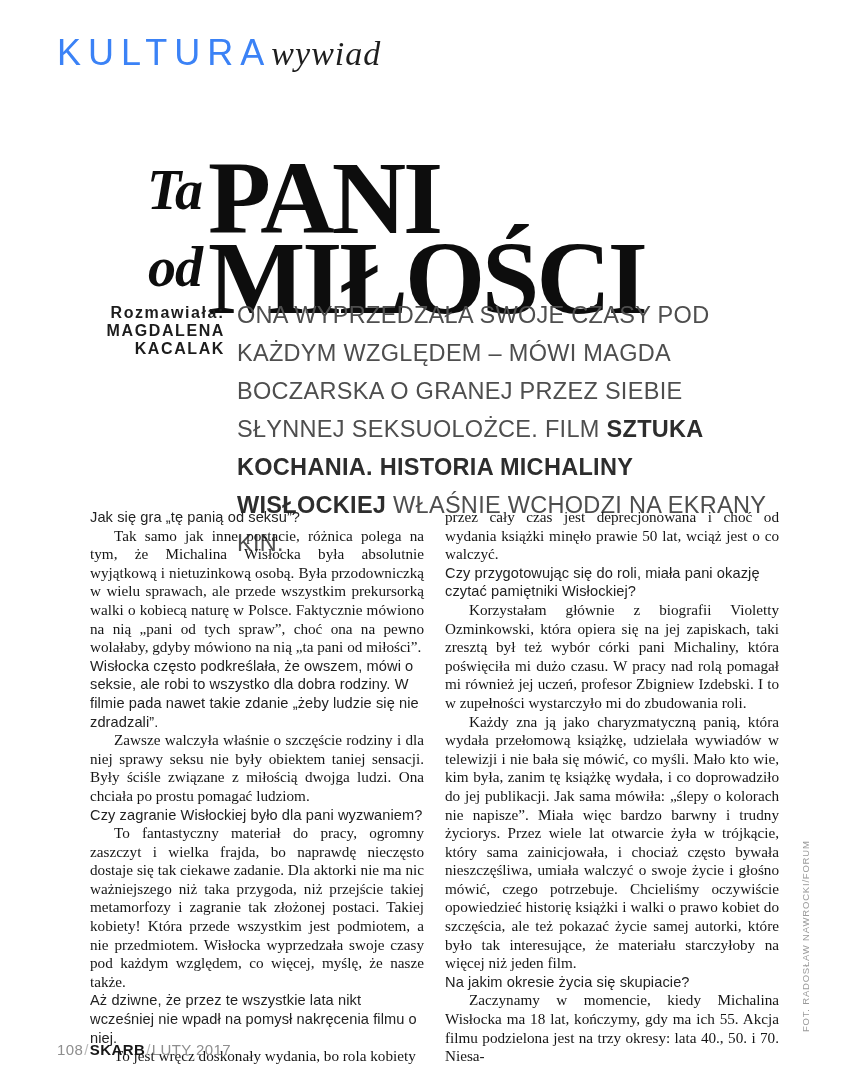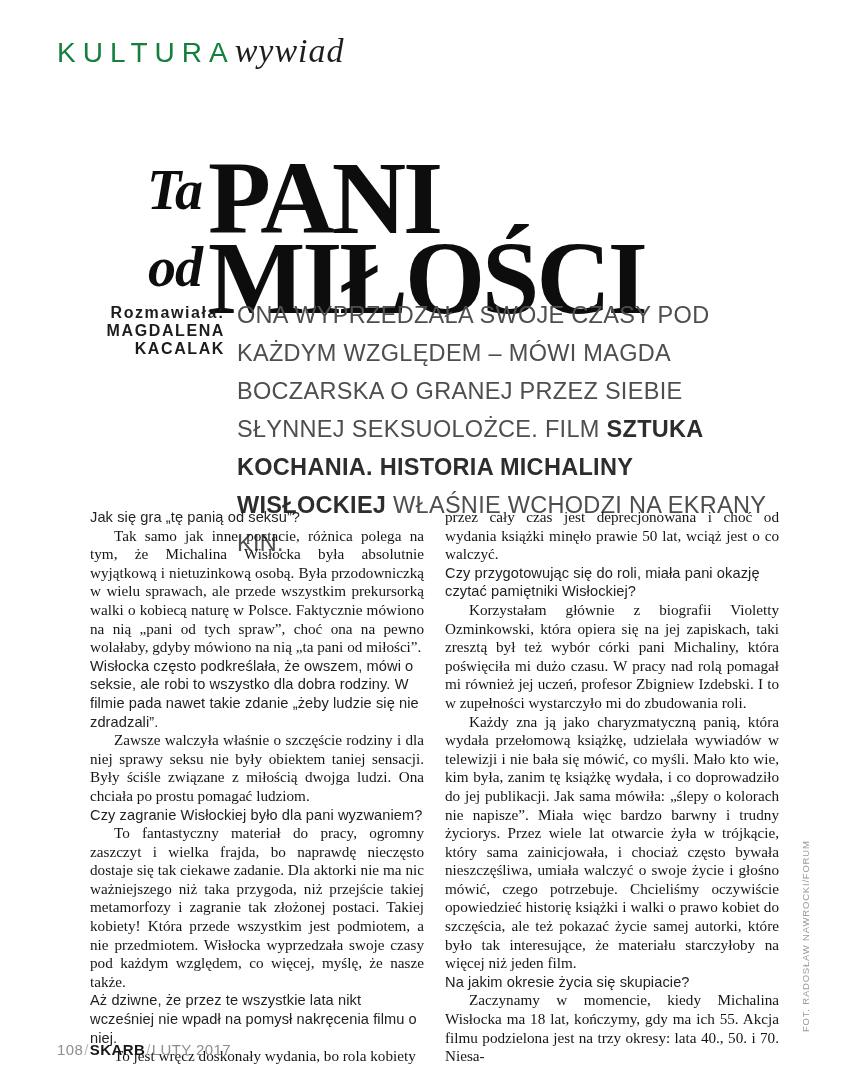--- a/index.html
+++ b/index.html
@@ -14,24 +14,24 @@
   }
 
   
   .kicker {
     position: absolute;
     left: 57px; top: 32px;
     white-space: nowrap;
   }
   .kicker .section {
     font-family: "Liberation Sans", sans-serif;
-    font-size: 28px;
+    font-size: 36px;
     font-weight: 400;
     letter-spacing: 7px;
-    color: #15803d;
+    color: #3b82f6;
   }
   .kicker .style-label {
     font-family: "Liberation Serif", serif;
     font-style: italic;
     font-size: 34px;
     color: #1e1e1e;
     letter-spacing: 1px;
   }
 
   

